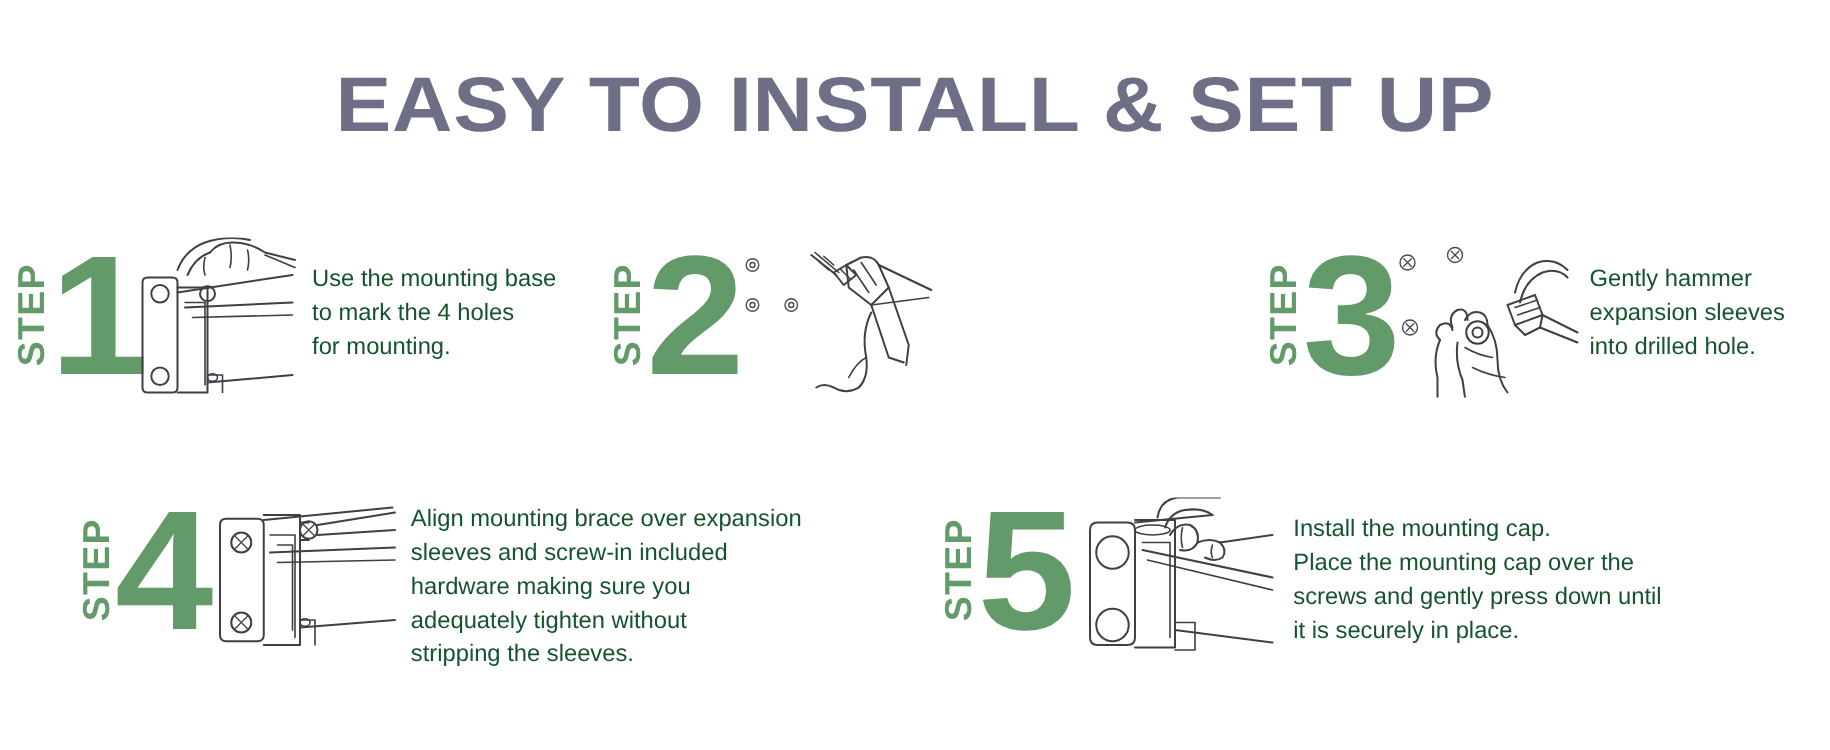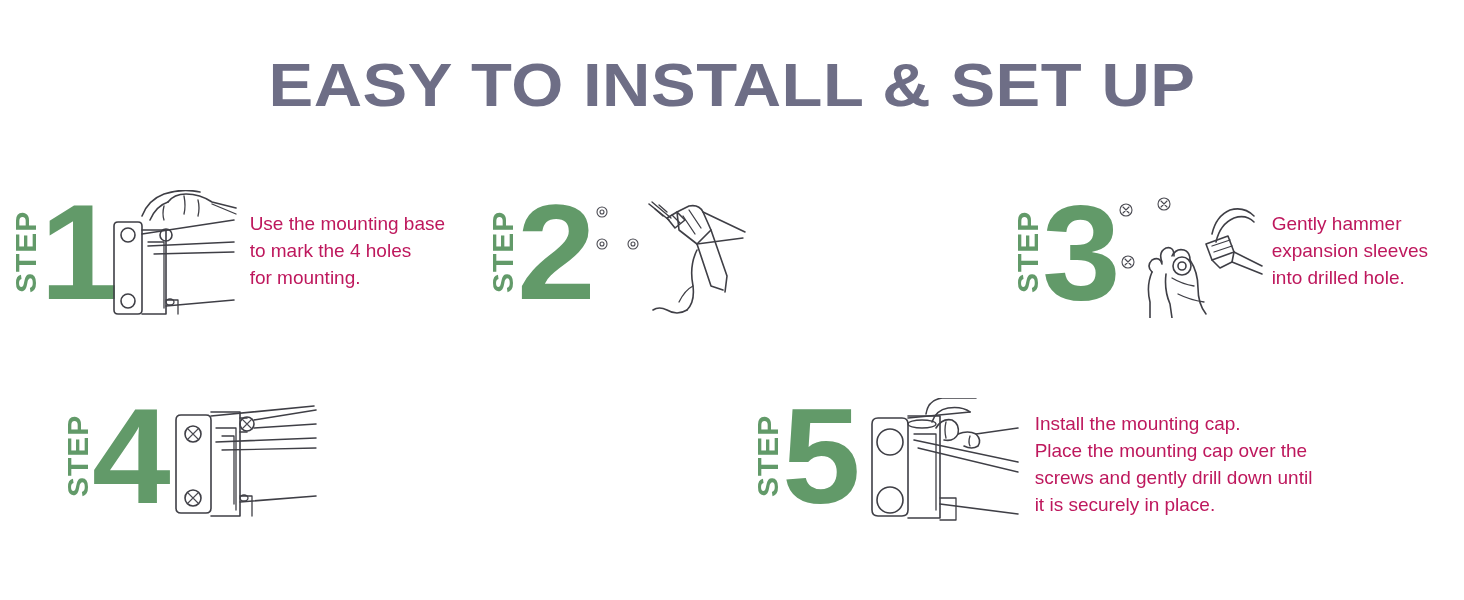--- a/index.html
+++ b/index.html
@@ -68,21 +68,21 @@
 
   
   .step-art{
     flex:0 0 auto;
     position:relative;
   }
   .step-art svg{display:block;}
 
   
   .step-text{
-    color:#be185d;
+    color:#14532d;
     font-family:"Liberation Sans", sans-serif;
     font-size:19px;
     line-height:27px;
     flex:0 0 auto;
     white-space:pre-line;
   }
 
   
   #step-1{ top:196px; left:10px;  }
   #step-1 .step-art{ width:130px; height:128px; margin-left:-4px; margin-top:-6px;}
@@ -263,20 +263,25 @@
       <path class="ln" d="M47 18 L150 8"></path>
       <path class="ln" d="M52 44 L152 40"></path>
       <path class="ln-thin" d="M58 52 L152 50"></path>
       <path class="ln" d="M76 104 L152 98"></path>
 
       <path class="ln-thin" d="M76 98 L88 98 L88 118"></path>
       <ellipse class="ln-thin" cx="80" cy="100" rx="4" ry="3"></ellipse>
     </svg>
   </div>
 
+  <div class="step-text">Align mounting brace over expansion
+sleeves and screw-in included
+hardware making sure you
+adequately tighten without
+stripping the sleeves.</div>
 </div>
 
 <div class="step" id="step-5">
 
   <div class="step-word">STEP</div>
   <div class="step-num">5</div>
 
   <div class="step-art">
     <svg width="165" height="128" viewBox="0 0 165 128">
 
@@ -301,15 +306,15 @@
       <path class="ln" d="M78 30 Q84 20 94 22 Q102 26 100 36 Q96 44 86 42"></path>
       <path class="ln" d="M100 36 Q110 32 118 36 Q124 42 120 48 Q114 52 106 48"></path>
       <path class="ln-thin" d="M88 24 Q86 32 88 40"></path>
       <path class="ln-thin" d="M112 38 Q110 44 112 48"></path>
       <path class="ln" d="M118 36 L160 30"></path>
     </svg>
   </div>
 
   <div class="step-text">Install the mounting cap.
 Place the mounting cap over the
-screws and gently drill down until
+screws and gently press down until
 it is securely in place.</div>
 </div>
 
 </body></html>

